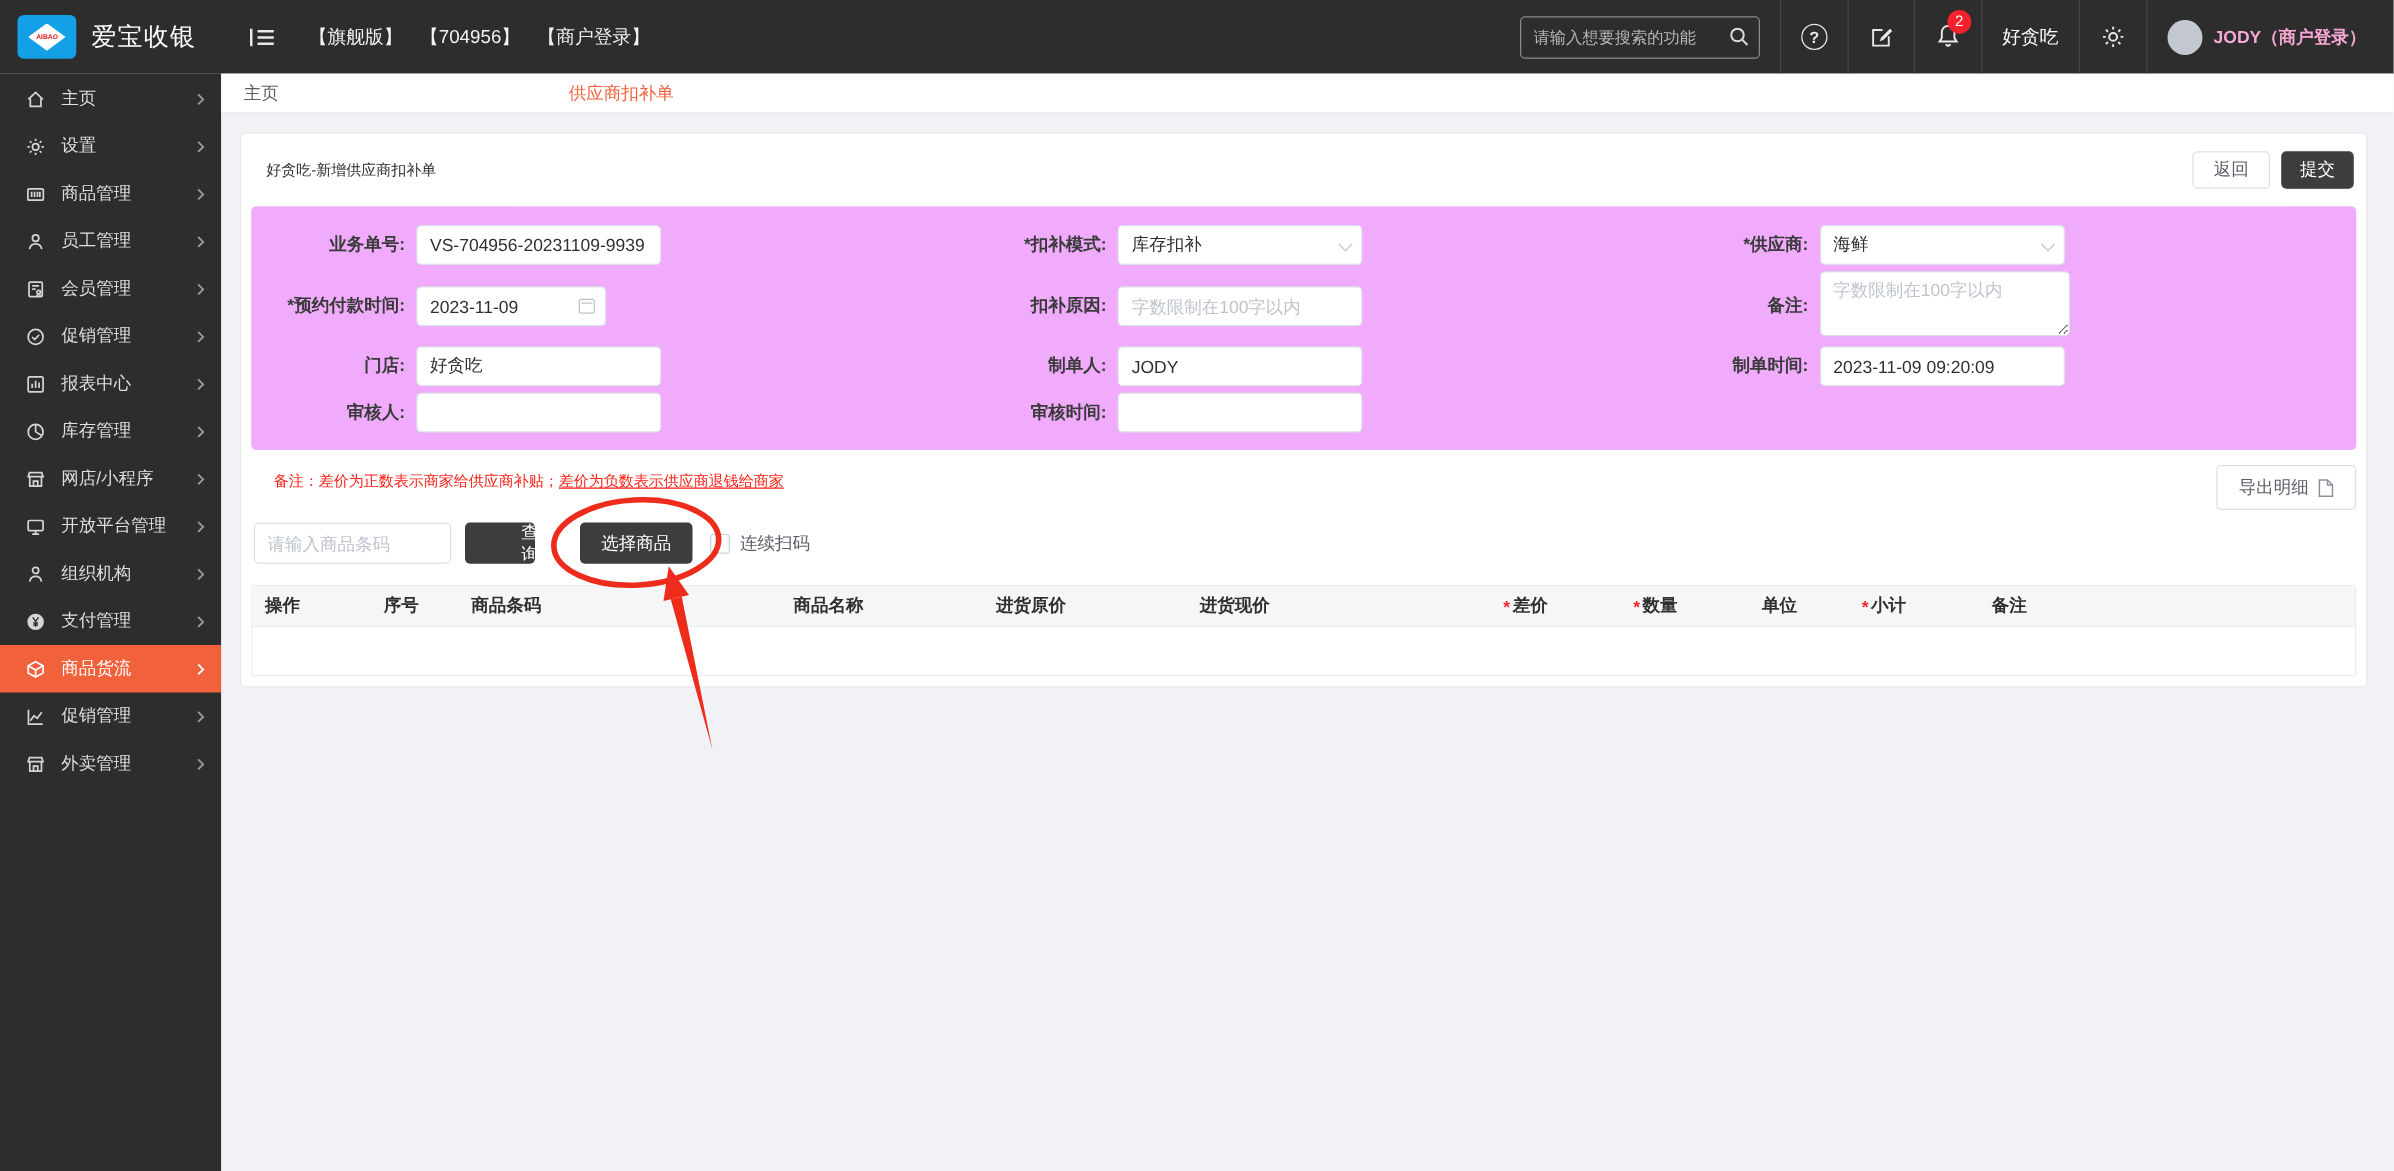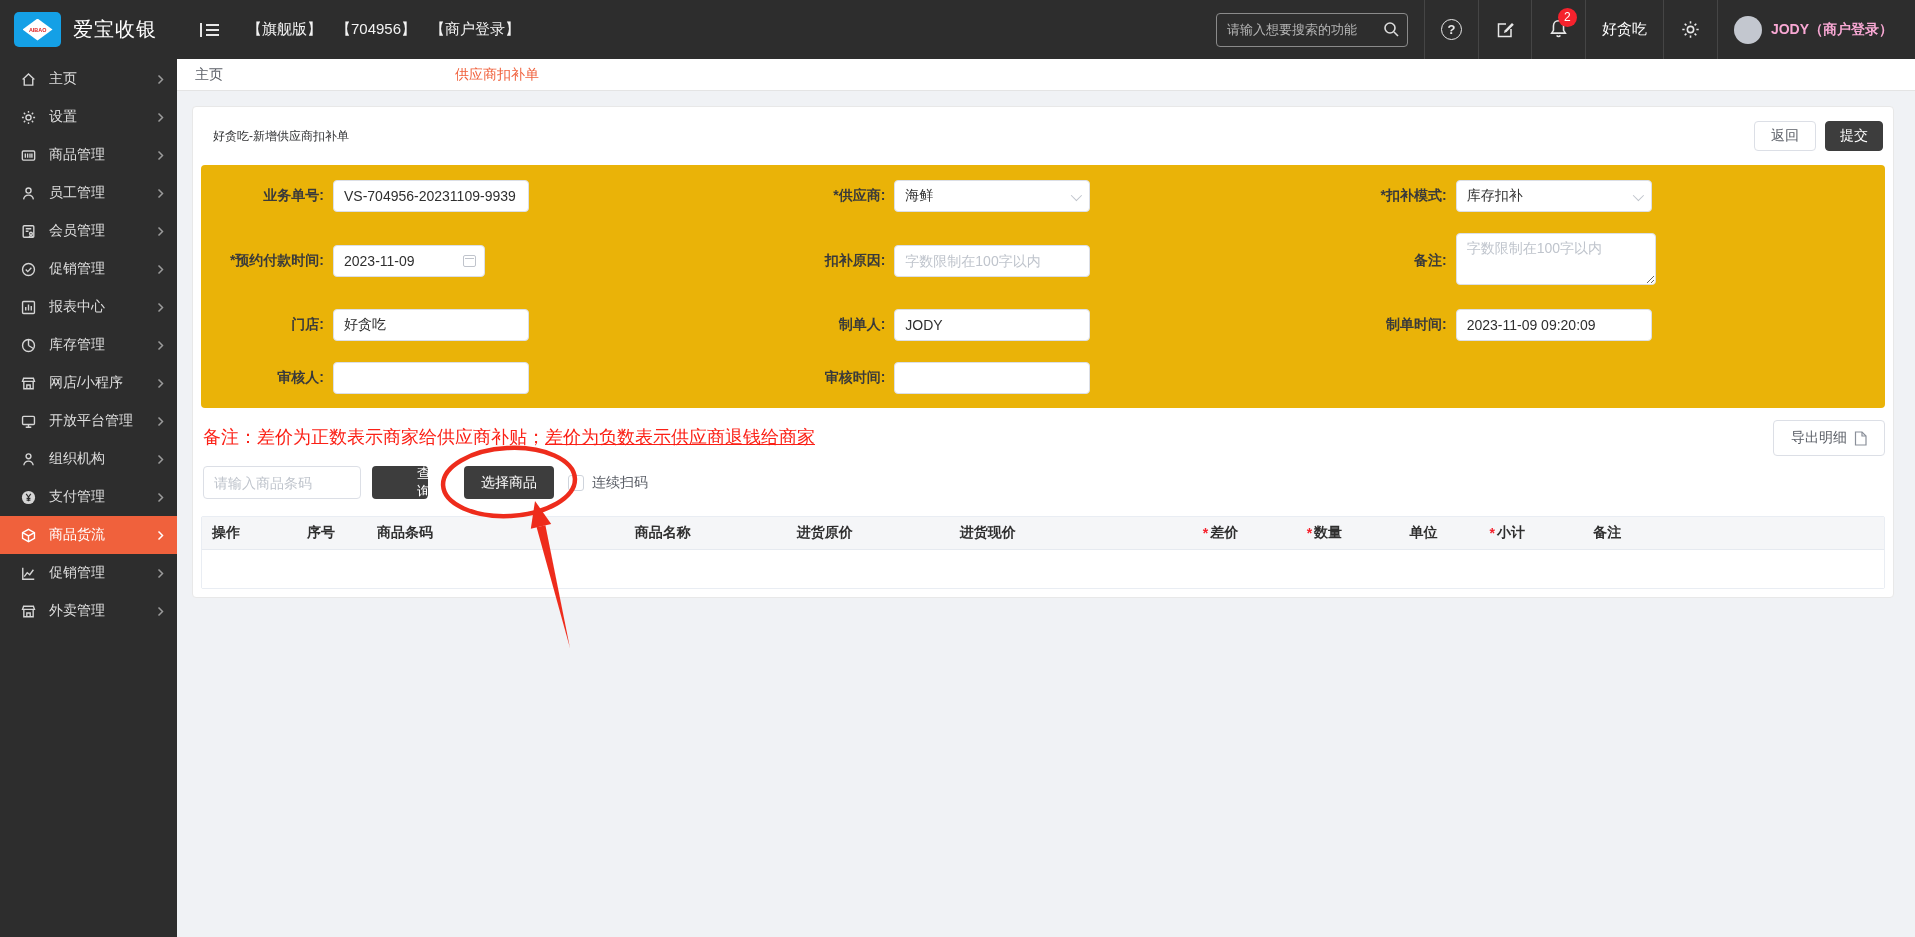--- a/index.html
+++ b/index.html
@@ -51,41 +51,41 @@
   .card { background:#fff; border:1px solid #e8e8e8; border-radius:4px; width:1702px; padding:0 8px 8px 8px; }
 
   .card-head { height:58px; display:flex; align-items:center; padding:0 2px 0 12px; }
   .card-title { font-size:12px; color:#303133; }
   .head-btns { margin-left:auto; display:flex; gap:9px; }
   .btn { height:30px; border-radius:4px; font-size:14px; display:flex; align-items:center; justify-content:center; cursor:pointer; }
   .btn.ghost { width:62px; background:#fff; border:1px solid #dcdfe6; color:#5a5e66; }
   .btn.dark { width:58px; background:#3d3d3d; border:1px solid #3d3d3d; color:#fff; }
 
   
-  .panel { background:#eab308; border-radius:4px; padding:15px 0 14px 0; display:grid;
-     grid-template-columns:repeat(3,1fr); row-gap:21px; align-items:center; }
+  .panel { background:#f0abfc; border-radius:4px; padding:15px 0 14px 0; display:grid;
+     grid-template-columns:repeat(3,1fr); row-gap:5px; align-items:center; }
   .fcell { display:flex; align-items:center; }
   .flabel { flex:0 0 132px; text-align:right; padding-right:9px; font-weight:700; color:#3a3a3a; white-space:nowrap; }
   .ctrl { position:relative; }
   .inp { height:32px; border:1px solid #dcdfe6; border-radius:4px; background:#fff; font-size:14px; color:#2f2f2f;
      padding:0 10px; outline:none; font-family:inherit; }
   .inp::placeholder, .tarea::placeholder { color:#bfc4cc; }
   .w196 { width:196px; } .w152 { width:152px; }
   .sel { width:196px; height:32px; border:1px solid #dcdfe6; border-radius:4px; background:#fff; display:flex;
      align-items:center; padding:0 26px 0 10px; color:#2f2f2f; cursor:pointer; position:relative; }
   .sel-arrow { position:absolute; right:10px; top:12px; width:8px; height:8px; border-right:1.5px solid #c0c4cc;
      border-bottom:1.5px solid #c0c4cc; transform:rotate(45deg) translateY(-2px); }
   .cal-ic { position:absolute; right:9px; top:10px; width:13px; height:12px; border:1px solid #c0c4cc; border-radius:2px; background:#fff; }
   .cal-ic::before { content:""; position:absolute; left:1px; right:1px; top:2px; border-top:1px solid #c0c4cc; }
   .tarea { width:200px; height:52px; border:1px solid #dcdfe6; border-radius:4px; padding:6px 10px; font-size:14px;
      font-family:inherit; color:#2f2f2f; resize:both; outline:none; }
 
   
   .note-row { display:flex; align-items:flex-start; margin-top:12px; padding-left:2px; }
-  .note { color:#fb2016; font-size:18px; padding-top:5px; }
+  .note { color:#fb2016; font-size:12px; padding-top:5px;margin-left:16px; }
   .note .ul { text-decoration:underline; }
   .export-btn { margin-left:auto; width:112px; height:36px; background:#fff; border:1px solid #dcdfe6; border-radius:4px;
      color:#5a5e66; font-size:14px; display:flex; align-items:center; justify-content:center; gap:7px; cursor:pointer; }
 
   .toolbar { display:flex; align-items:center; margin-top:10px; padding-left:2px; }
   .bar-input { width:158px; height:33px; }
   .btn-q { width:56px; height:33px; background:#3d3d3d; color:#fff; border-radius:4px; margin-left:11px;
      display:flex; align-items:center; justify-content:center; cursor:pointer;padding-left:48px; }
   .sp-wrap { position:relative; margin-left:36px; }
   .btn-sp { width:90px; height:33px; background:#3d3d3d; color:#fff; border-radius:4px;
@@ -389,30 +389,30 @@
           </div>
         </div>
 
         <div class="panel">
 
           <div class="fcell">
             <span class="flabel">业务单号:</span>
             <span class="ctrl"><input class="inp w196" value="VS-704956-20231109-9939" style=""></span>
           </div>
           <div class="fcell">
+            <span class="flabel">*扣补模式:</span>
+            <span class="sel">
+              <span>库存扣补</span>
+              <span class="sel-arrow"></span>
+            </span>
+          </div>
+          <div class="fcell">
             <span class="flabel">*供应商:</span>
             <span class="sel">
               <span>海鲜</span>
-              <span class="sel-arrow"></span>
-            </span>
-          </div>
-          <div class="fcell">
-            <span class="flabel">*扣补模式:</span>
-            <span class="sel">
-              <span>库存扣补</span>
               <span class="sel-arrow"></span>
             </span>
           </div>
 
           <div class="fcell">
             <span class="flabel">*预约付款时间:</span>
             <span class="ctrl">
               <input class="inp w152" value="2023-11-09" style="">
               <span class="cal-ic"></span>
             </span>

